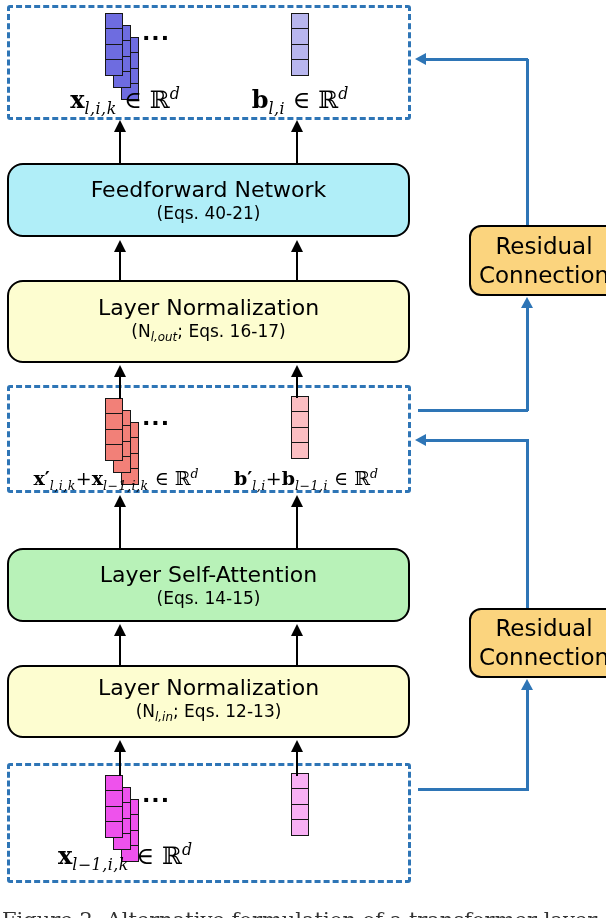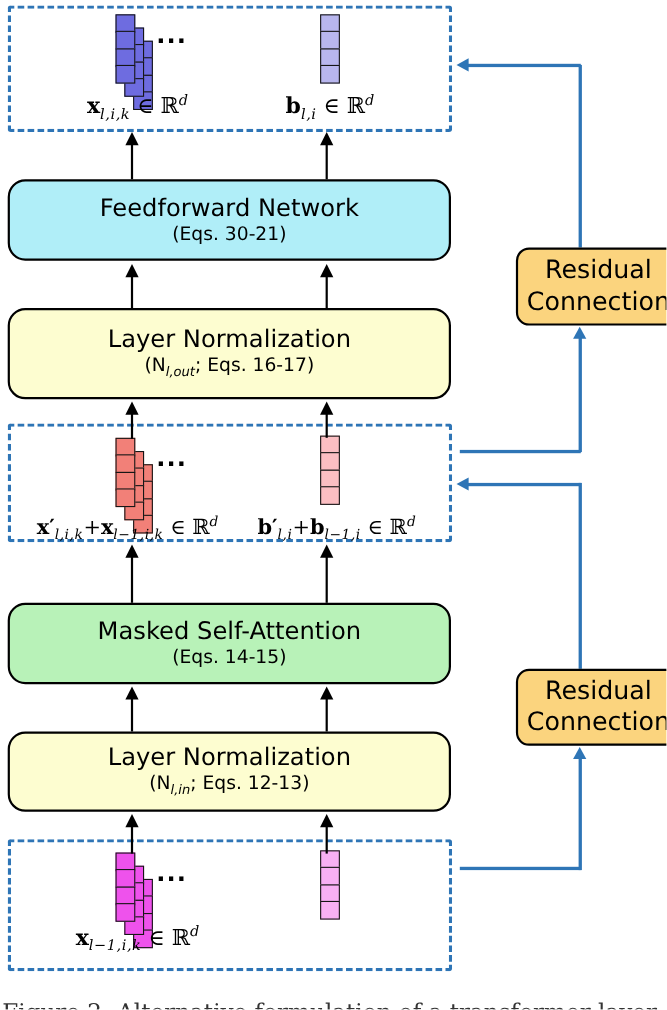--- a/index.html
+++ b/index.html
@@ -24,21 +24,21 @@
 
   
   .vec{position:absolute;}
   .vec .cell{width:18px;height:17px;box-sizing:border-box;border:1.6px solid #161616;margin-top:-1.6px;background:var(--fill);}
   .vec .cell:first-child{margin-top:0;}
   .vgroup{position:absolute;z-index:2;}
   .vgroup .vec{position:absolute;}
   .dots{position:absolute;font-size:22px;font-weight:bold;letter-spacing:1px;z-index:2;}
 
   
-  .mathlabel{position:absolute;font-family:"DejaVu Serif","Liberation Serif",serif;font-size:20px;text-align:center;z-index:2;white-space:nowrap;}
+  .mathlabel{position:absolute;font-family:"DejaVu Serif","Liberation Serif",serif;font-size:24px;text-align:center;z-index:2;white-space:nowrap;}
   .mathlabel .m-v{font-weight:bold;}
   .mathlabel sub{font-size:66%;font-style:italic;letter-spacing:0.5px;}
   .mathlabel sup{font-size:66%;font-style:italic;}
   .mathlabel .m-t{font-style:normal;}
 
   
   .aline{position:absolute;width:2.2px;background:#000;z-index:4;}
   .ahead{position:absolute;width:0;height:0;border-left:6px solid transparent;border-right:6px solid transparent;border-bottom:12px solid #000;z-index:4;}
 
   
@@ -83,21 +83,21 @@
       <div class="cell"></div>
       <div class="cell"></div>
       <div class="cell"></div>
       <div class="cell"></div>
     </div>
   <div class="mathlabel" style="left:15px;top:84px;width:220px;"><span class="m-v">x</span><sub class="m-s">l,i,k</sub><span class="m-t"> ∈ ℝ</span><sup class="m-p">d</sup></div>
   <div class="mathlabel" style="left:225px;top:84px;width:150px;"><span class="m-v">b</span><sub class="m-s">l,i</sub><span class="m-t"> ∈ ℝ</span><sup class="m-p">d</sup></div>
 
   <div class="block" style="top: 163px; height: 74px; background-color: rgb(176, 238, 248);">
     <div class="title">Feedforward Network</div>
-    <div class="subtitle">(Eqs. 30-21)</div>
+    <div class="subtitle">(Eqs. 40-21)</div>
   </div>
 
   <div class="block" style="top: 280px; height: 83px; background-color: rgb(253, 253, 208);">
     <div class="title">Layer Normalization</div>
     <div class="subtitle"><span class="m-t">(N</span><sub class="m-s">l,out</sub><span class="m-t">; Eqs. 16-17)</span></div>
   </div>
 
   <div class="dashedbox" style="top: 385px; height: 108px; border-color: rgb(46, 117, 182);"></div>
 
   <div class="vgroup" style="left:105px;top:398px;">
@@ -124,21 +124,21 @@
   <div class="vec" style="left: 291px; top: 396px; z-index: 2; --fill: #fbbec2;">
       <div class="cell"></div>
       <div class="cell"></div>
       <div class="cell"></div>
       <div class="cell"></div>
     </div>
   <div class="mathlabel" style="left:8px;top:466px;width:216px;font-size:19px;"><span class="m-v">x′</span><sub class="m-s">l,i,k</sub><span class="m-t">+</span><span class="m-v">x</span><sub class="m-s">l−1,i,k</sub><span class="m-t"> ∈ ℝ</span><sup class="m-p">d</sup></div>
   <div class="mathlabel" style="left:218px;top:466px;width:176px;font-size:19px;"><span class="m-v">b′</span><sub class="m-s">l,i</sub><span class="m-t">+</span><span class="m-v">b</span><sub class="m-s">l−1,i</sub><span class="m-t"> ∈ ℝ</span><sup class="m-p">d</sup></div>
 
   <div class="block" style="top: 548px; height: 74px; background-color: rgb(184, 242, 184);">
-    <div class="title">Masked Self-Attention</div>
+    <div class="title">Layer Self-Attention</div>
     <div class="subtitle">(Eqs. 14-15)</div>
   </div>
 
   <div class="block" style="top: 665px; height: 73px; background-color: rgb(253, 253, 208);">
     <div class="title">Layer Normalization</div>
     <div class="subtitle"><span class="m-t">(N</span><sub class="m-s">l,in</sub><span class="m-t">; Eqs. 12-13)</span></div>
   </div>
 
   <div class="dashedbox" style="top: 763px; height: 120px; border-color: rgb(46, 117, 182);"></div>
 

